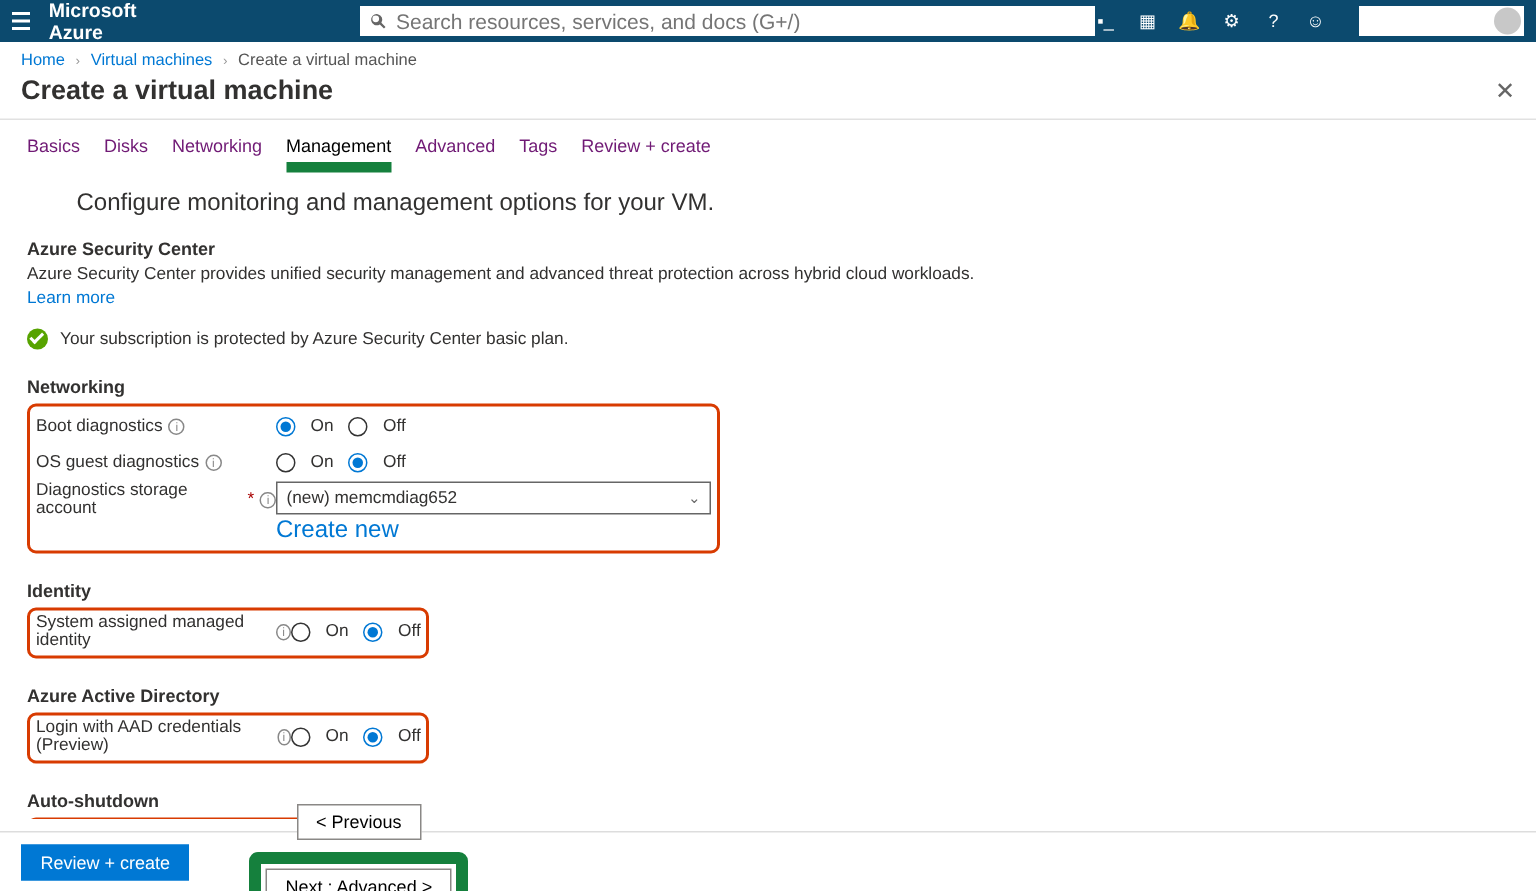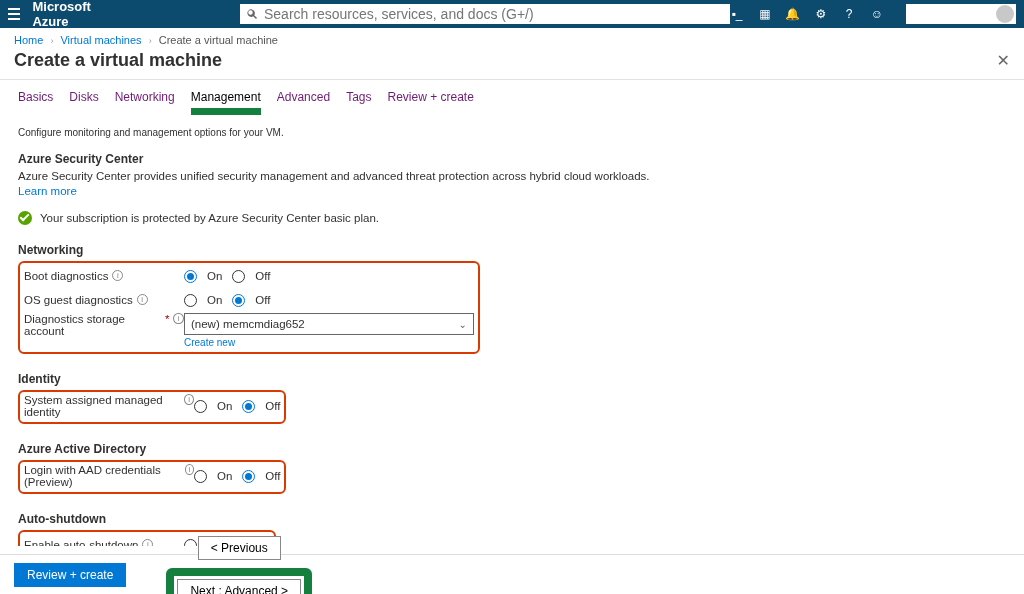--- a/index.html
+++ b/index.html
@@ -29,42 +29,42 @@
   .blade-title { font-size: 18px; font-weight: 600; }
   .close-x { margin-left: auto; font-size: 16px; color: #666; cursor:pointer; }
 
   
   .content { padding: 10px 14px 0 18px; height: calc(594px - 28px - 26px - 34px - 40px); overflow: hidden; }
 
   .tabs { display: flex; gap: 16px; margin-bottom: 12px; font-size: 12px; }
   .tab { color: #701a75; cursor: pointer; padding-bottom: 4px; }
   .tab.active { color: #000000; border-bottom: 7px solid #15803d; }
 
-  .desc { font-size: 10px; margin-bottom: 14px; }
+  .desc { font-size: 16px; margin-bottom: 14px; margin-left: 33px; }
   .section-head { font-weight: 600; font-size: 12px; margin-bottom: 4px; }
   .subtext { font-size: 11.5px; margin-bottom: 2px; }
   .learn { color: #0078d4; font-size: 11.5px; cursor:pointer; display:inline-block; margin-bottom: 14px; }
 
   .protected { display: flex; align-items: center; gap: 8px; font-size: 11.5px; margin-bottom: 18px; }
   .check-circle { width: 14px; height: 14px; border-radius: 50%; background: #57a300; position: relative; }
   .check-circle::after { content: ""; position: absolute; left: 4px; top: 1px; width: 3px; height: 7px; border: solid #fff; border-width: 0 2px 2px 0; transform: rotate(45deg); }
 
   .form-row { display: flex; align-items: center; min-height: 22px; margin-bottom: 4px; }
-  .form-row .label { width: 160px; font-size: 11.5px; display:flex; align-items:flex-start; gap:4px; }
+  .form-row .label { width: 160px; font-size: 11.5px; display:flex; align-items:center; gap:4px; }
   .req { color: #a80000; }
   .info-icon { width: 11px; height: 11px; border: 1px solid #888; border-radius: 50%; font-size: 8px; display:inline-flex; align-items:center; justify-content:center; color:#888; cursor:pointer; }
 
   .radio-group { display: flex; align-items: center; gap: 10px; font-size: 11.5px; }
   .radio { width: 13px; height: 13px; border: 1px solid #333; border-radius: 50%; display:inline-flex; align-items:center; justify-content:center; cursor:pointer; }
   .radio.sel::after { content: ""; width: 7px; height: 7px; border-radius:50%; background:#0078d4; }
   .radio.sel { border-color:#0078d4; }
 
   .dropdown { width: 290px; height: 22px; border: 1px solid #666; display: flex; align-items: center; padding: 0 6px; font-size: 11.5px; justify-content: space-between; cursor:pointer; }
   .dropdown .chev { font-size: 10px; color:#666; }
-  .create-new { color:#0078d4; font-size:10px; margin-top:2px; cursor:pointer; }
+  .create-new { color:#0078d4; font-size:16px; margin-top:2px; cursor:pointer; }
 
   .highlight-box { border: 2px solid #d83b01; border-radius: 6px; padding: 2px 4px; margin-bottom: 6px; display: inline-flex; flex-direction:column; }
   .highlight-box .form-row { margin-bottom: 2px; }
   .hgroup { margin-bottom: 12px; }
 
   
   .footer { position: absolute; bottom: 0; left: 0; right: 0; height: 40px; border-top: 1px solid #ddd; display: flex; align-items: center; padding: 0 14px; gap: 40px; background:#fff; }
   .btn { height: 24px; padding: 0 12px; font-size: 12px; border: 1px solid #8a8886; background: #fff; cursor: pointer; display:inline-flex; align-items:center; }
   .btn.primary { background: #0078d4; color: #fff; border-color: #0078d4; }
   .btn-wrap-highlight { border: 8px solid #15803d; border-radius: 6px; padding: 3px; }

